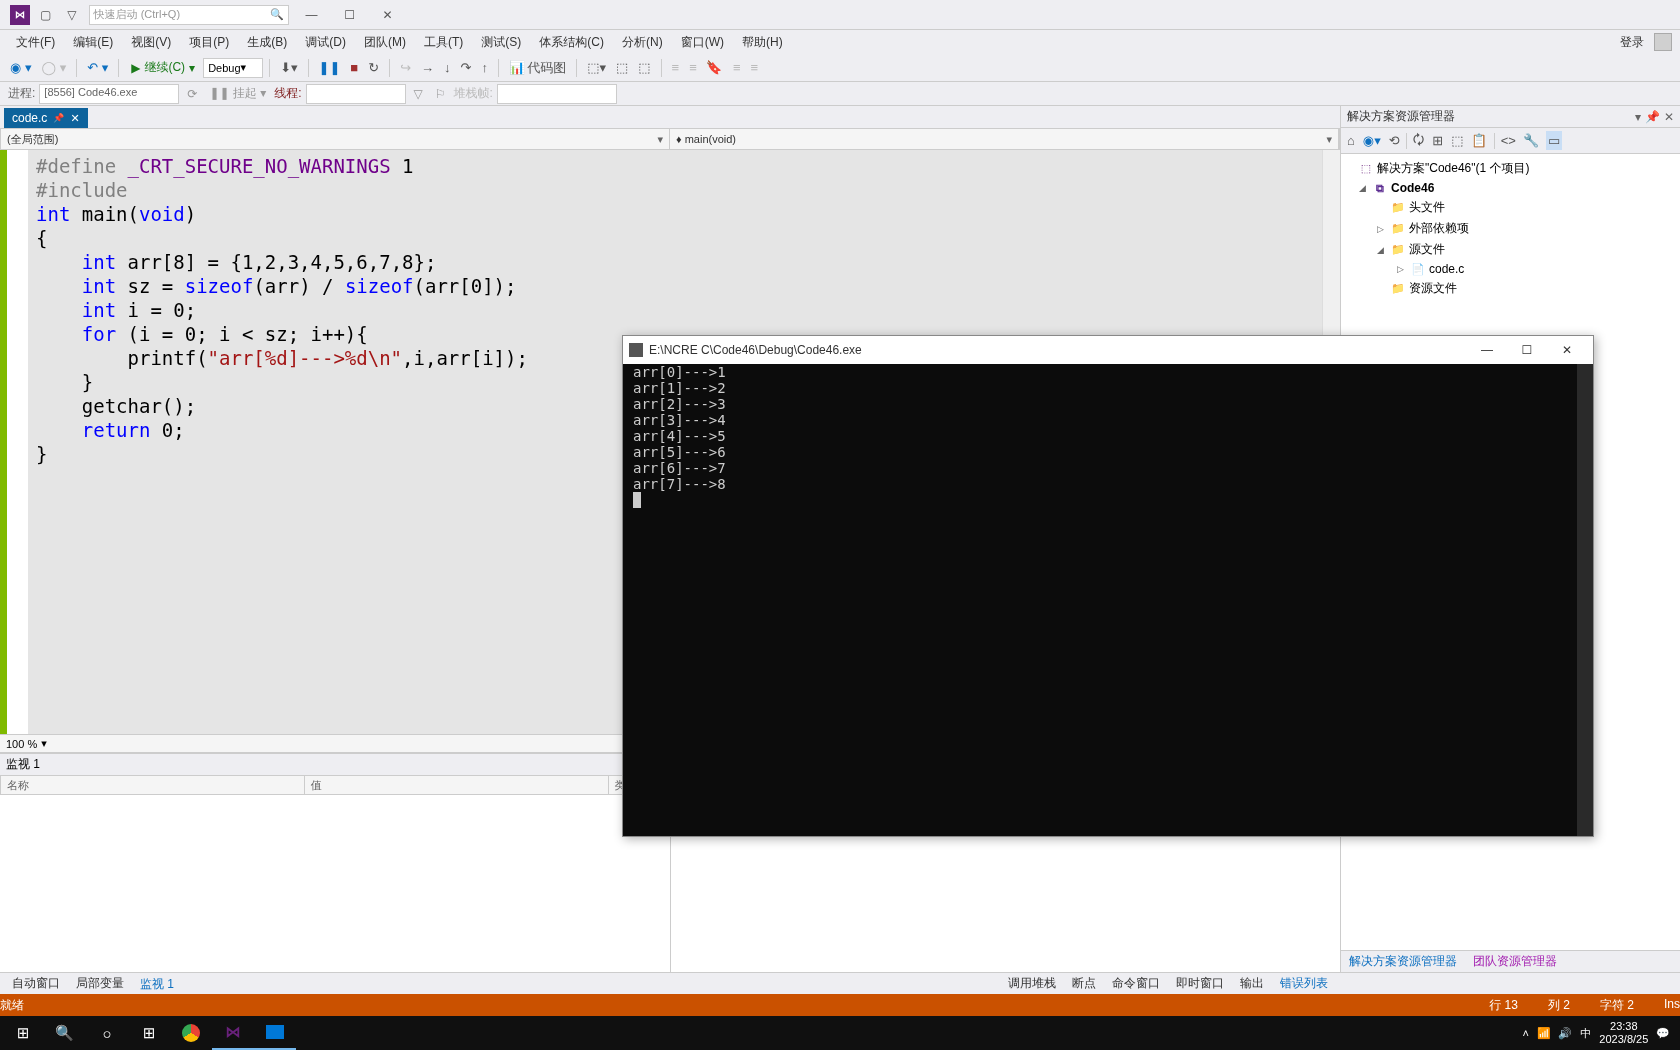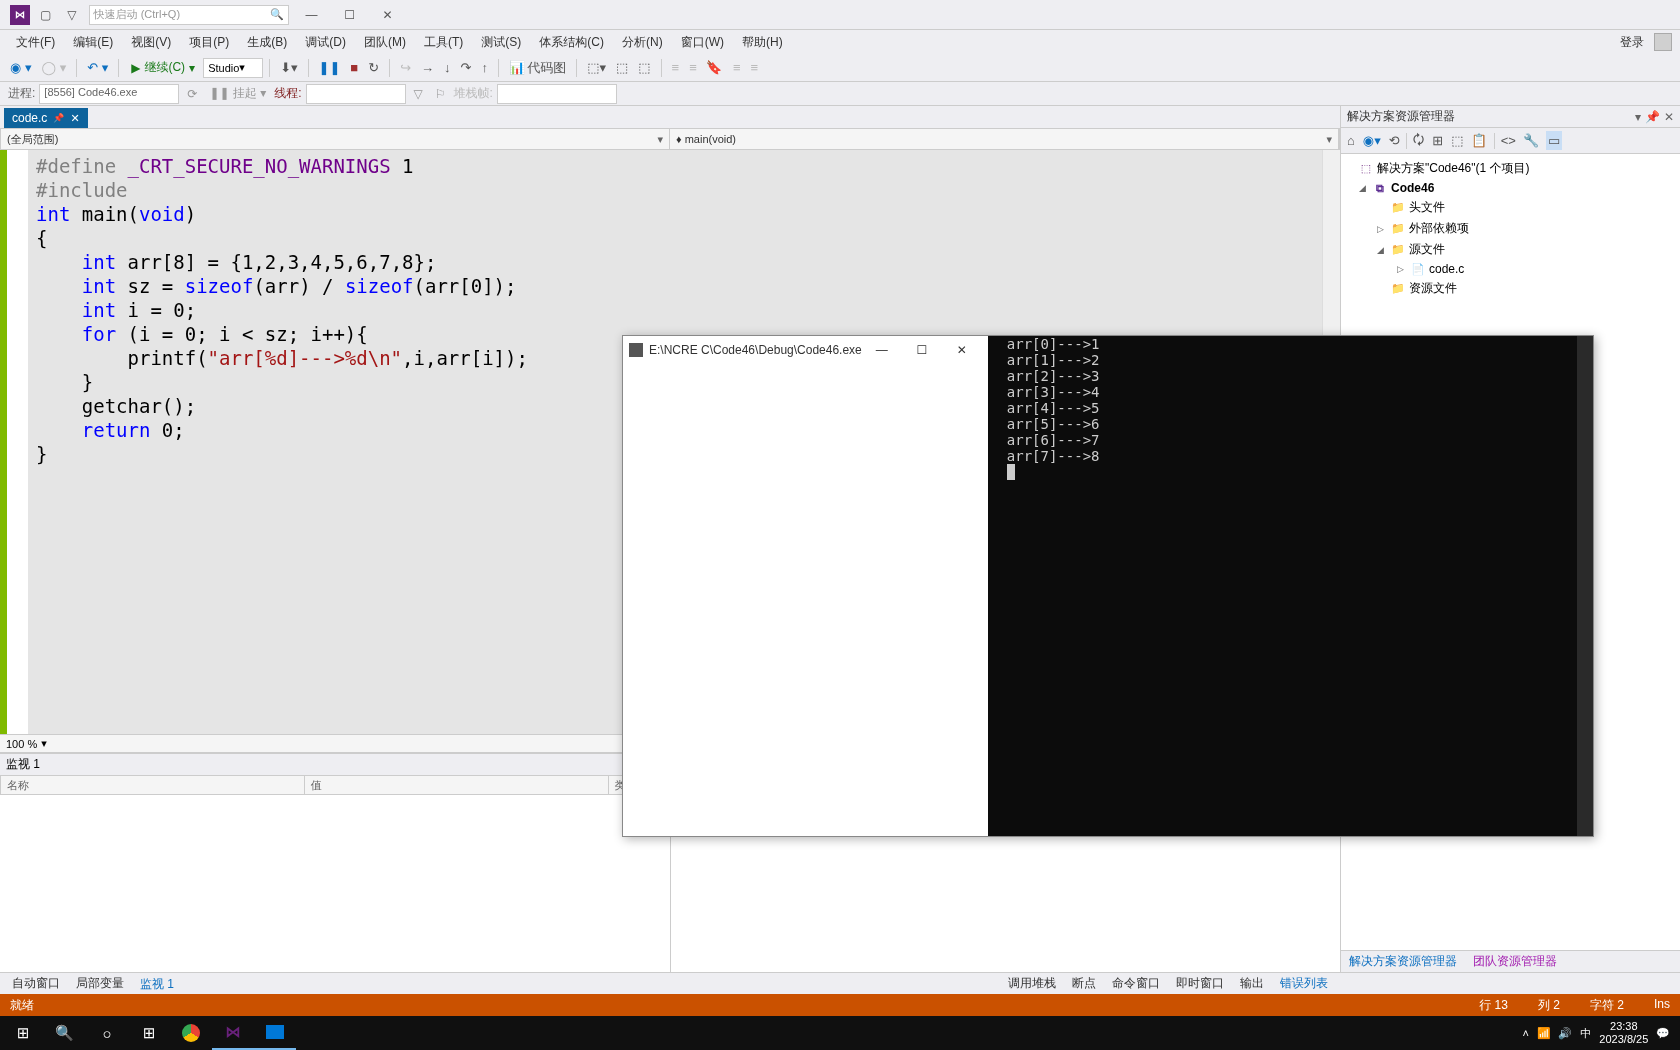--- a/index.html
+++ b/index.html
@@ -95,41 +95,41 @@
 .tree .sln-icon { color: #68217a; }
 .tree .proj-icon { color: #5c2d91; font-weight: bold; }
 .tree .fold-icon { color: #dcb67a; }
 .tree .file-icon { color: #6a9fb5; }
 .tree .bold { font-weight: bold; }
 .right-bottom-tabs { height: 22px; background: #eeeef2; border-top: 1px solid #ccc; display: flex; align-items: center; font-size: 12px; }
 .right-bottom-tabs .tab-item { padding: 2px 8px; color: #a21caf; }
 .right-bottom-tabs .tab-item.active { color: #0e70c0; }
 
 
-.statusbar { height: 22px; background: #ca5100; color: white; display: flex; align-items: center; padding: 0 10px; font-size: 12px; }
+.statusbar { height: 22px; background: #ca5100; color: white; display: flex; align-items: center; padding: 0 0; font-size: 12px; }
 .statusbar .status-left { flex: 1; }
 .statusbar .status-right { display: flex; gap: 30px; margin-left: 28px; }
 
 
 .taskbar { height: 34px; background: #101010; display: flex; align-items: center; padding: 0 2px; }
 .taskbar .tb-btn { width: 42px; height: 34px; display: flex; align-items: center; justify-content: center; color: white; font-size: 15px; }
 .taskbar .tb-btn.chrome { background: transparent; }
 .taskbar .tb-btn.vs { border-bottom: 2px solid #76b9ed; }
 .taskbar .tb-btn.console { border-bottom: 2px solid #76b9ed; }
 .taskbar .spacer { flex: 1; }
 .taskbar .tray { display: flex; align-items: center; gap: 8px; color: white; font-size: 11px; padding: 0 8px; }
 .taskbar .clock { text-align: center; line-height: 13px; font-size: 11px; }
 
 
-.console-win { position: absolute; left: 622px; top: 335px; width: 972px; height: 502px; background: white; border: 1px solid #888; box-shadow: 2px 2px 10px rgba(0,0,0,0.3); display: flex; flex-direction: row; }
+.console-win { position: absolute; left: 622px; top: 335px; width: 972px; height: 502px; background: white; border: 1px solid #888; box-shadow: 2px 2px 10px rgba(0,0,0,0.3); display: flex; flex-direction: column; }
 .console-title { height: 28px; background: white; display: flex; align-items: center; padding: 0 6px; font-size: 12px; color: #333; }
 .console-title .ico { width: 14px; height: 14px; background: #555; margin-right: 6px; }
 .console-title .ttl { flex: 1; }
 .console-title .win-btn { width: 40px; height: 24px; display: flex; align-items: center; justify-content: center; cursor: pointer; }
-.console-body { flex: 1; background: #0c0c0c; color: #ccc; font-family: "NSimSun", Consolas, monospace; font-size: 14px; padding: 0px 19px; white-space: pre; line-height: 16px; overflow: hidden; position: relative; }
+.console-body { flex: 1; background: #0c0c0c; color: #ccc; font-family: "NSimSun", Consolas, monospace; font-size: 14px; padding: 0px 10px; white-space: pre; line-height: 16px; overflow: hidden; position: relative; }
 .console-body .cursor { background: #ccc; color: #0c0c0c; }
 .console-scroll { position: absolute; right: 0; top: 0; bottom: 0; width: 16px; background: #2a2a2a; }
 
 .editor-bottom { display: flex; flex-direction: column; height: 220px; border-top: 1px solid #ccc; }
 .watch-area { display: flex; height: 100%; }
 .watch-left { flex: 1; display: flex; flex-direction: column; border-right: 1px solid #ccc; }
 .watch-right { flex: 1; display: flex; flex-direction: column; }
 </style>
 </head>
 <body>
@@ -168,21 +168,21 @@
   <div class="user-box"></div>
 </div>
 
 <div class="toolbar">
   <span class="btn" style="color:#0e70c0">◉ ▾</span>
   <span class="btn disabled">◯ ▾</span>
   <div class="sep"></div>
   <span class="btn" style="color:#0e70c0">↶ ▾</span>
   <div class="sep"></div>
   <span class="continue-btn">▶ <span>继续(C)</span> ▾</span>
-  <div class="combo"><span>Studio</span> ▾</div>
+  <div class="combo"><span>Debug</span> ▾</div>
   <div class="sep"></div>
   <span class="btn">⬇▾</span>
   <div class="sep"></div>
   <span class="btn" style="color:#0e70c0">❚❚</span>
   <span class="btn" style="color:#a03030">■</span>
   <span class="btn">↻</span>
   <div class="sep"></div>
   <span class="btn disabled">↪</span>
   <span class="btn">→</span>
   <span class="btn">↓</span>

